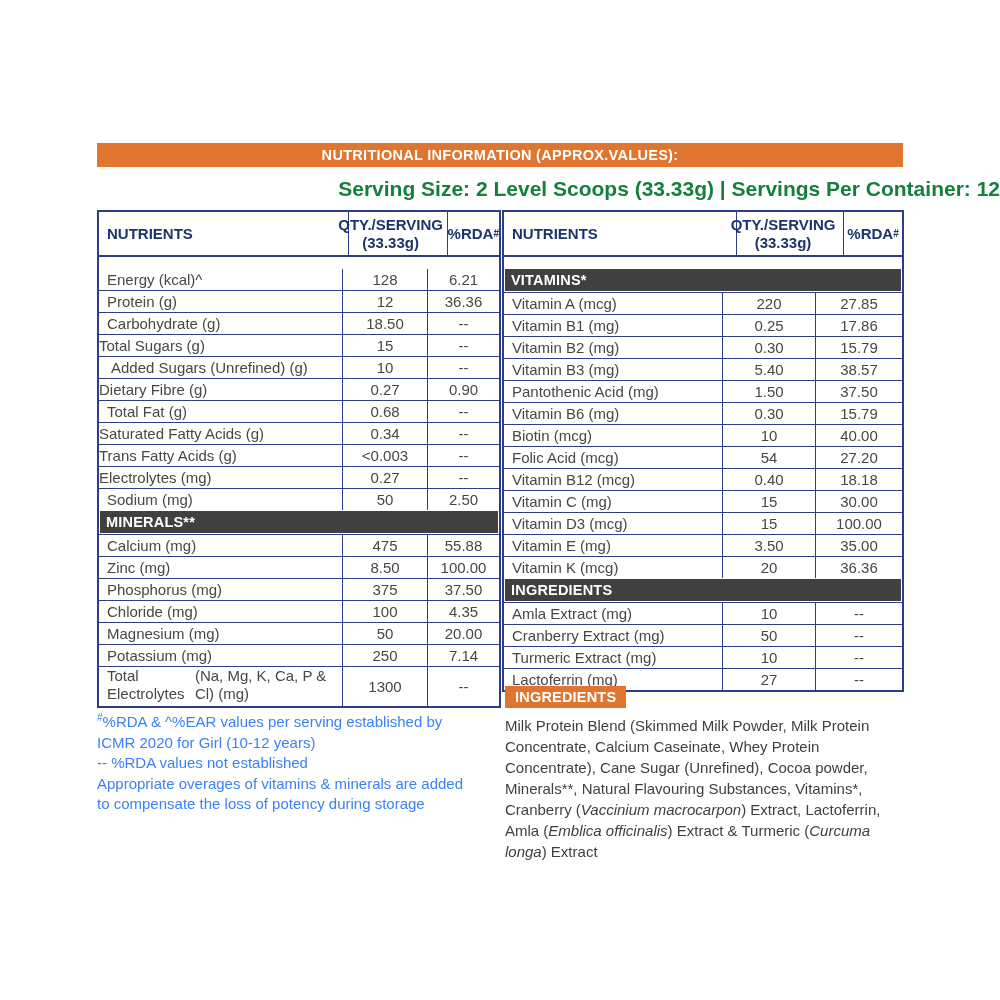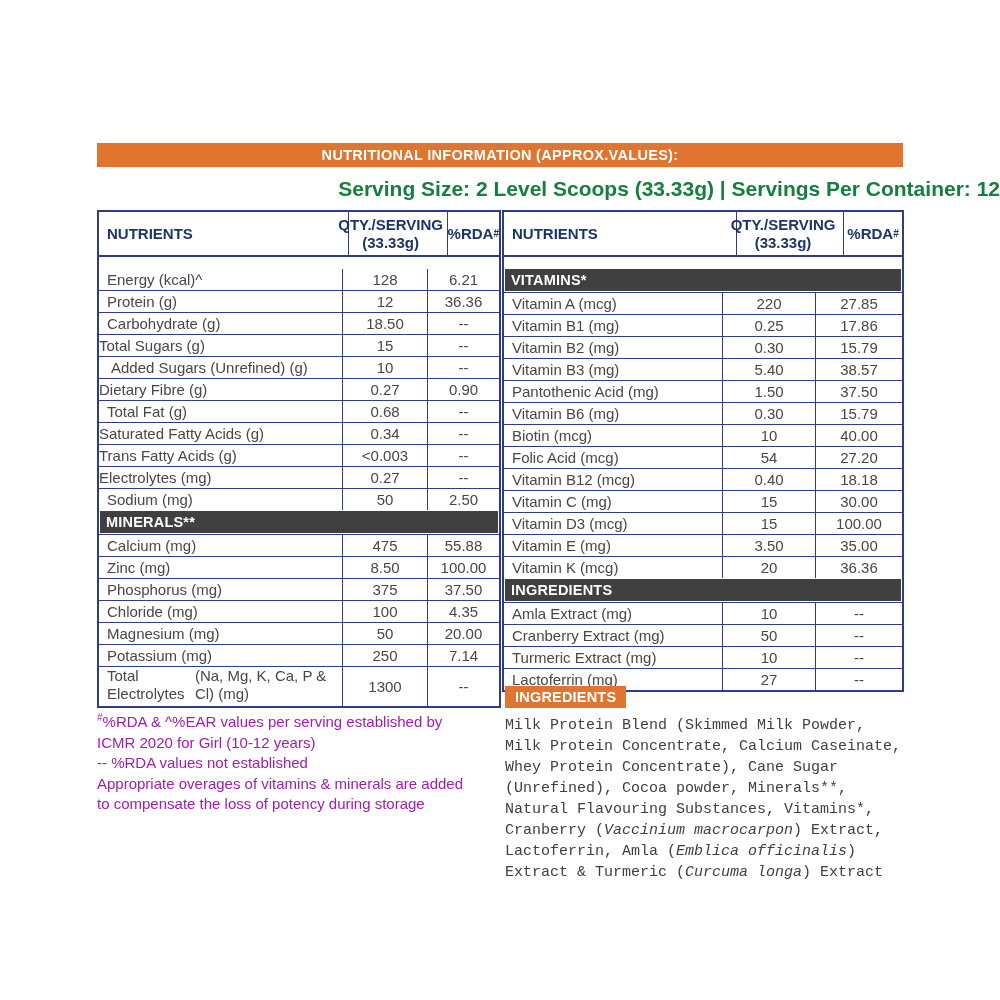--- a/index.html
+++ b/index.html
@@ -41,29 +41,29 @@
   .ind1{padding-left:0;}
   .ind2{padding-left:12px;}
   .two-line{flex-direction:row;align-items:flex-start;justify-content:center;line-height:18px;}
   .section-row{
     border-top:1px solid #2E3D85;background:#404040;color:#fff;font-weight:bold;
     font-size:14.5px;height:21px;line-height:21px;padding-left:6px;letter-spacing:.2px;
     margin:1px;
   }
   .footnotes{
     position:absolute;left:97px;top:708px;width:378px;
-    font-size:15px;line-height:20.5px;color:#a21caf;
+    font-size:15px;line-height:20.5px;color:#3b82f6;
   }
   .footnotes sup{font-size:10px;}
   .ingredients-block{position:absolute;left:505px;top:686px;width:404px;}
   .ing-badge{
     display:inline-block;background:#E0752F;color:#fff;font-weight:bold;
     font-size:14.5px;line-height:20px;padding:1px 10px;letter-spacing:.2px;
   }
-  .ing-text{margin:7px 0 0 0;font-size:15px;line-height:21px;color:#3F3F3F;font-family:Liberation Mono, monospace;}
+  .ing-text{margin:7px 0 0 0;font-size:15px;line-height:21px;color:#3F3F3F;}
   .ing-text .it{font-style:italic;}
 </style>
 </head>
 <body>
 
 <div class="canvas">
 
   <div class="title-bar">NUTRITIONAL INFORMATION (APPROX.VALUES):</div>
 
   <div class="serving-line">Serving Size: 2 Level Scoops (33.33g) | Servings Per Container: 12</div>

